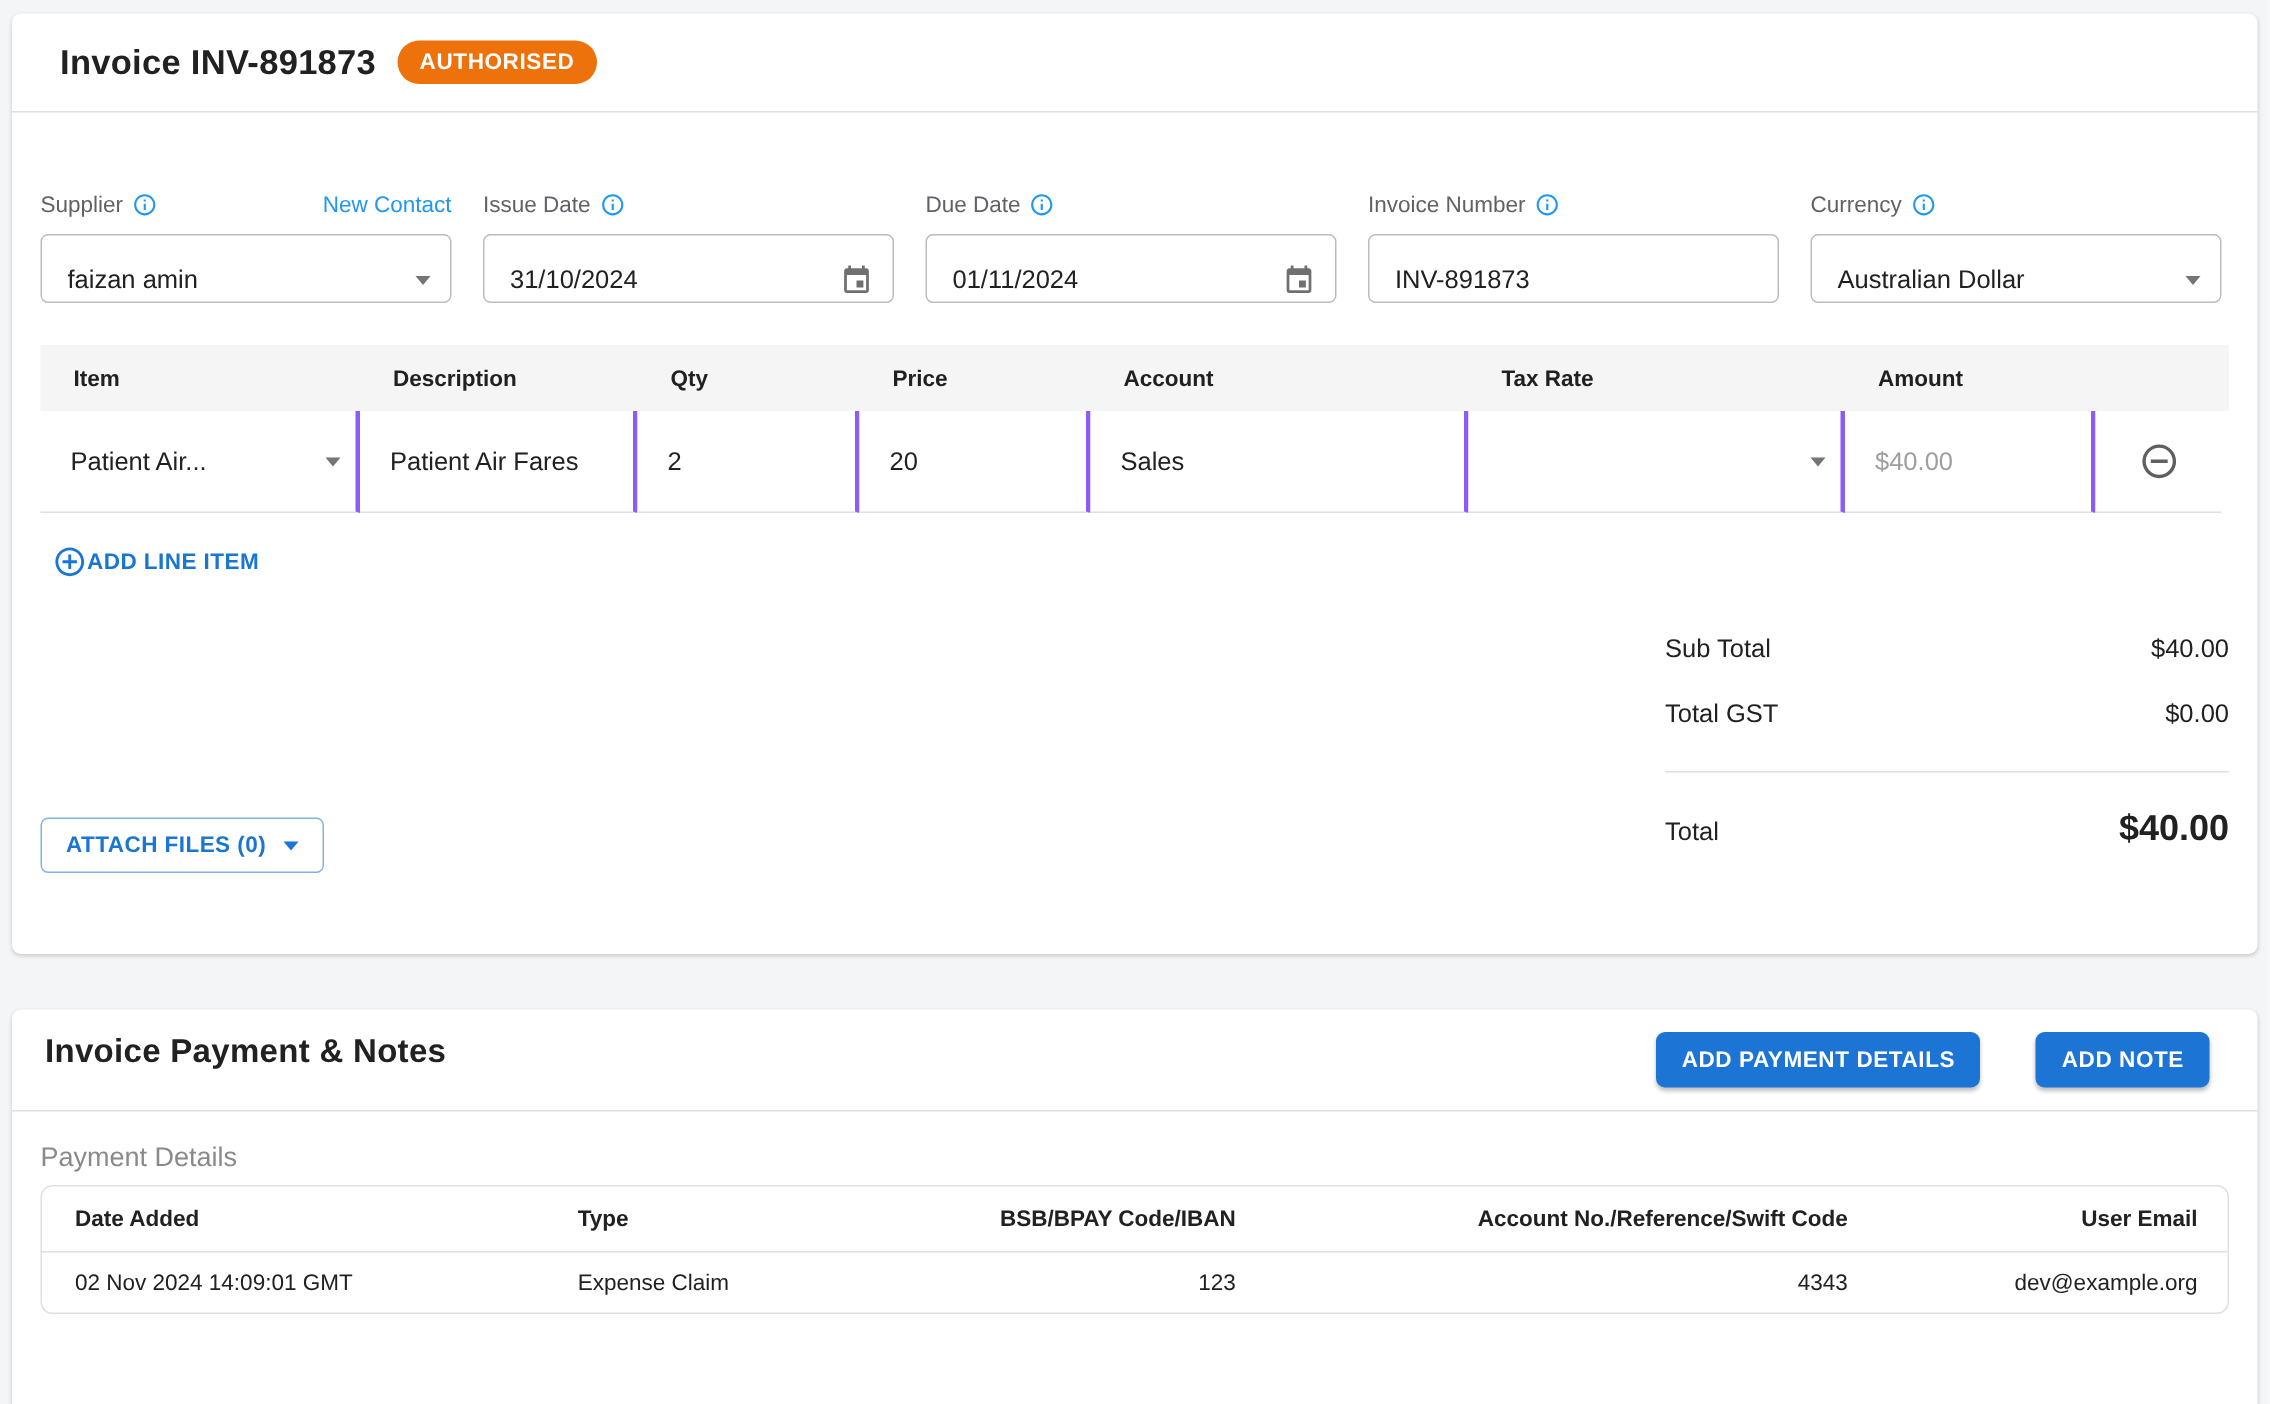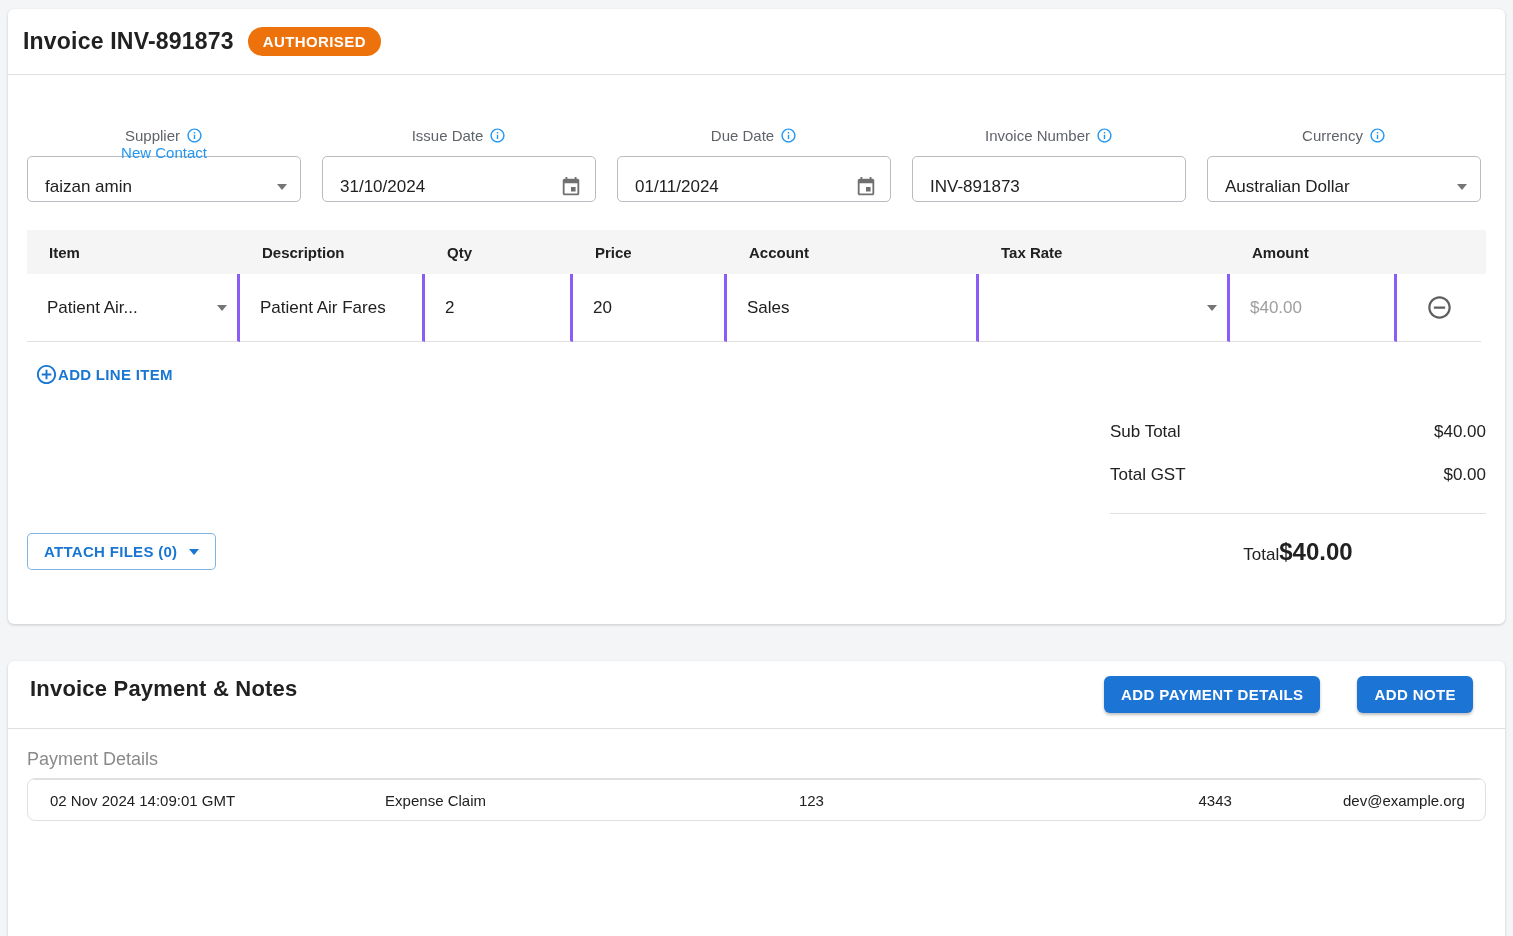--- a/index.html
+++ b/index.html
@@ -14,21 +14,21 @@
     border-radius: 6px;
     box-shadow: 0 1px 3px rgba(0,0,0,0.18);
     margin: 0 8px;
   }
   .card-top { margin-top: 9px; }
   .card-bottom { margin-top: 37px; height: 300px; }
 
   
   .card-header {
     display: flex; align-items: center;
-    padding: 18px 15px;
+    padding: 18px 32px;
     border-bottom: 1px solid #e0e0e0;
   }
   .card-title { font-size: 23px; font-weight: bold; letter-spacing: 0.2px; }
   .status-badge {
     margin-left: 14px;
     background: #ed720b;
     color: #fff;
     font-size: 15px;
     font-weight: bold;
     letter-spacing: 0.4px;
@@ -40,21 +40,21 @@
   
   .card-content { padding: 0 19px 0 19px; }
   .fields-row {
     display: flex;
     gap: 21px;
     padding-top: 52px;
   }
   .field-group { width: 274px; }
   .field-label-row {
     display: flex; align-items: center; justify-content: space-between;
-    margin-bottom: 10px; height: 19px; flex-direction: column;
+    margin-bottom: 10px; height: 19px;
   }
   .field-label {
     font-size: 15px; color: #5f6368;
     display: inline-flex; align-items: center; gap: 6px;
   }
   .info-icon { width: 17px; height: 17px; display: inline-block; }
   .link-blue { color: #2196f3; font-size: 15px; cursor: pointer; }
   .input-box {
     height: 46px;
     border: 1px solid #b9bdc1;
@@ -132,21 +132,21 @@
   .attach-btn .caret { border-top-color: #1976d2; }
   .totals {
     width: 376px;
   }
   .totals-row {
     display: flex; justify-content: space-between; align-items: baseline;
     font-size: 17px;
     margin-bottom: 23px;
   }
   .totals-divider { border-top: 1px solid #e0e0e0; margin: 28px 0 24px 0; }
-  .totals-row.total-final { margin-bottom: 4px; justify-content: center; }
+  .totals-row.total-final { margin-bottom: 15px; }
   .total-final .total-value { font-size: 24px; font-weight: bold; }
 
   
   .card2-header {
     display: flex; justify-content: space-between;
     padding: 15px 22px;
     border-bottom: 1px solid #e0e0e0;
   }
   .card2-title { font-size: 22px; font-weight: bold; letter-spacing: 0.2px; }
   .btn-row { display: flex; gap: 37px; padding-right: 10px; }
@@ -362,20 +362,27 @@
     <div class="btn-row">
       <button class="btn-primary">ADD PAYMENT DETAILS</button>
       <button class="btn-primary">ADD NOTE</button>
     </div>
   </div>
 
   <div class="pay-section">
     <div class="pay-heading">Payment Details</div>
 
     <div class="pay-table">
+      <div class="pay-grid pay-head">
+        <div class="pay-cell">Date Added</div>
+        <div class="pay-cell">Type</div>
+        <div class="pay-cell align-right">BSB/BPAY Code/IBAN</div>
+        <div class="pay-cell align-right">Account No./Reference/Swift Code</div>
+        <div class="pay-cell align-right">User Email</div>
+      </div>
       <div class="pay-grid pay-body">
         <div class="pay-cell">02 Nov 2024 14:09:01 GMT</div>
         <div class="pay-cell">Expense Claim</div>
         <div class="pay-cell align-right">123</div>
         <div class="pay-cell align-right">4343</div>
         <div class="pay-cell align-right">dev@example.org</div>
       </div>
     </div>
   </div>
 

